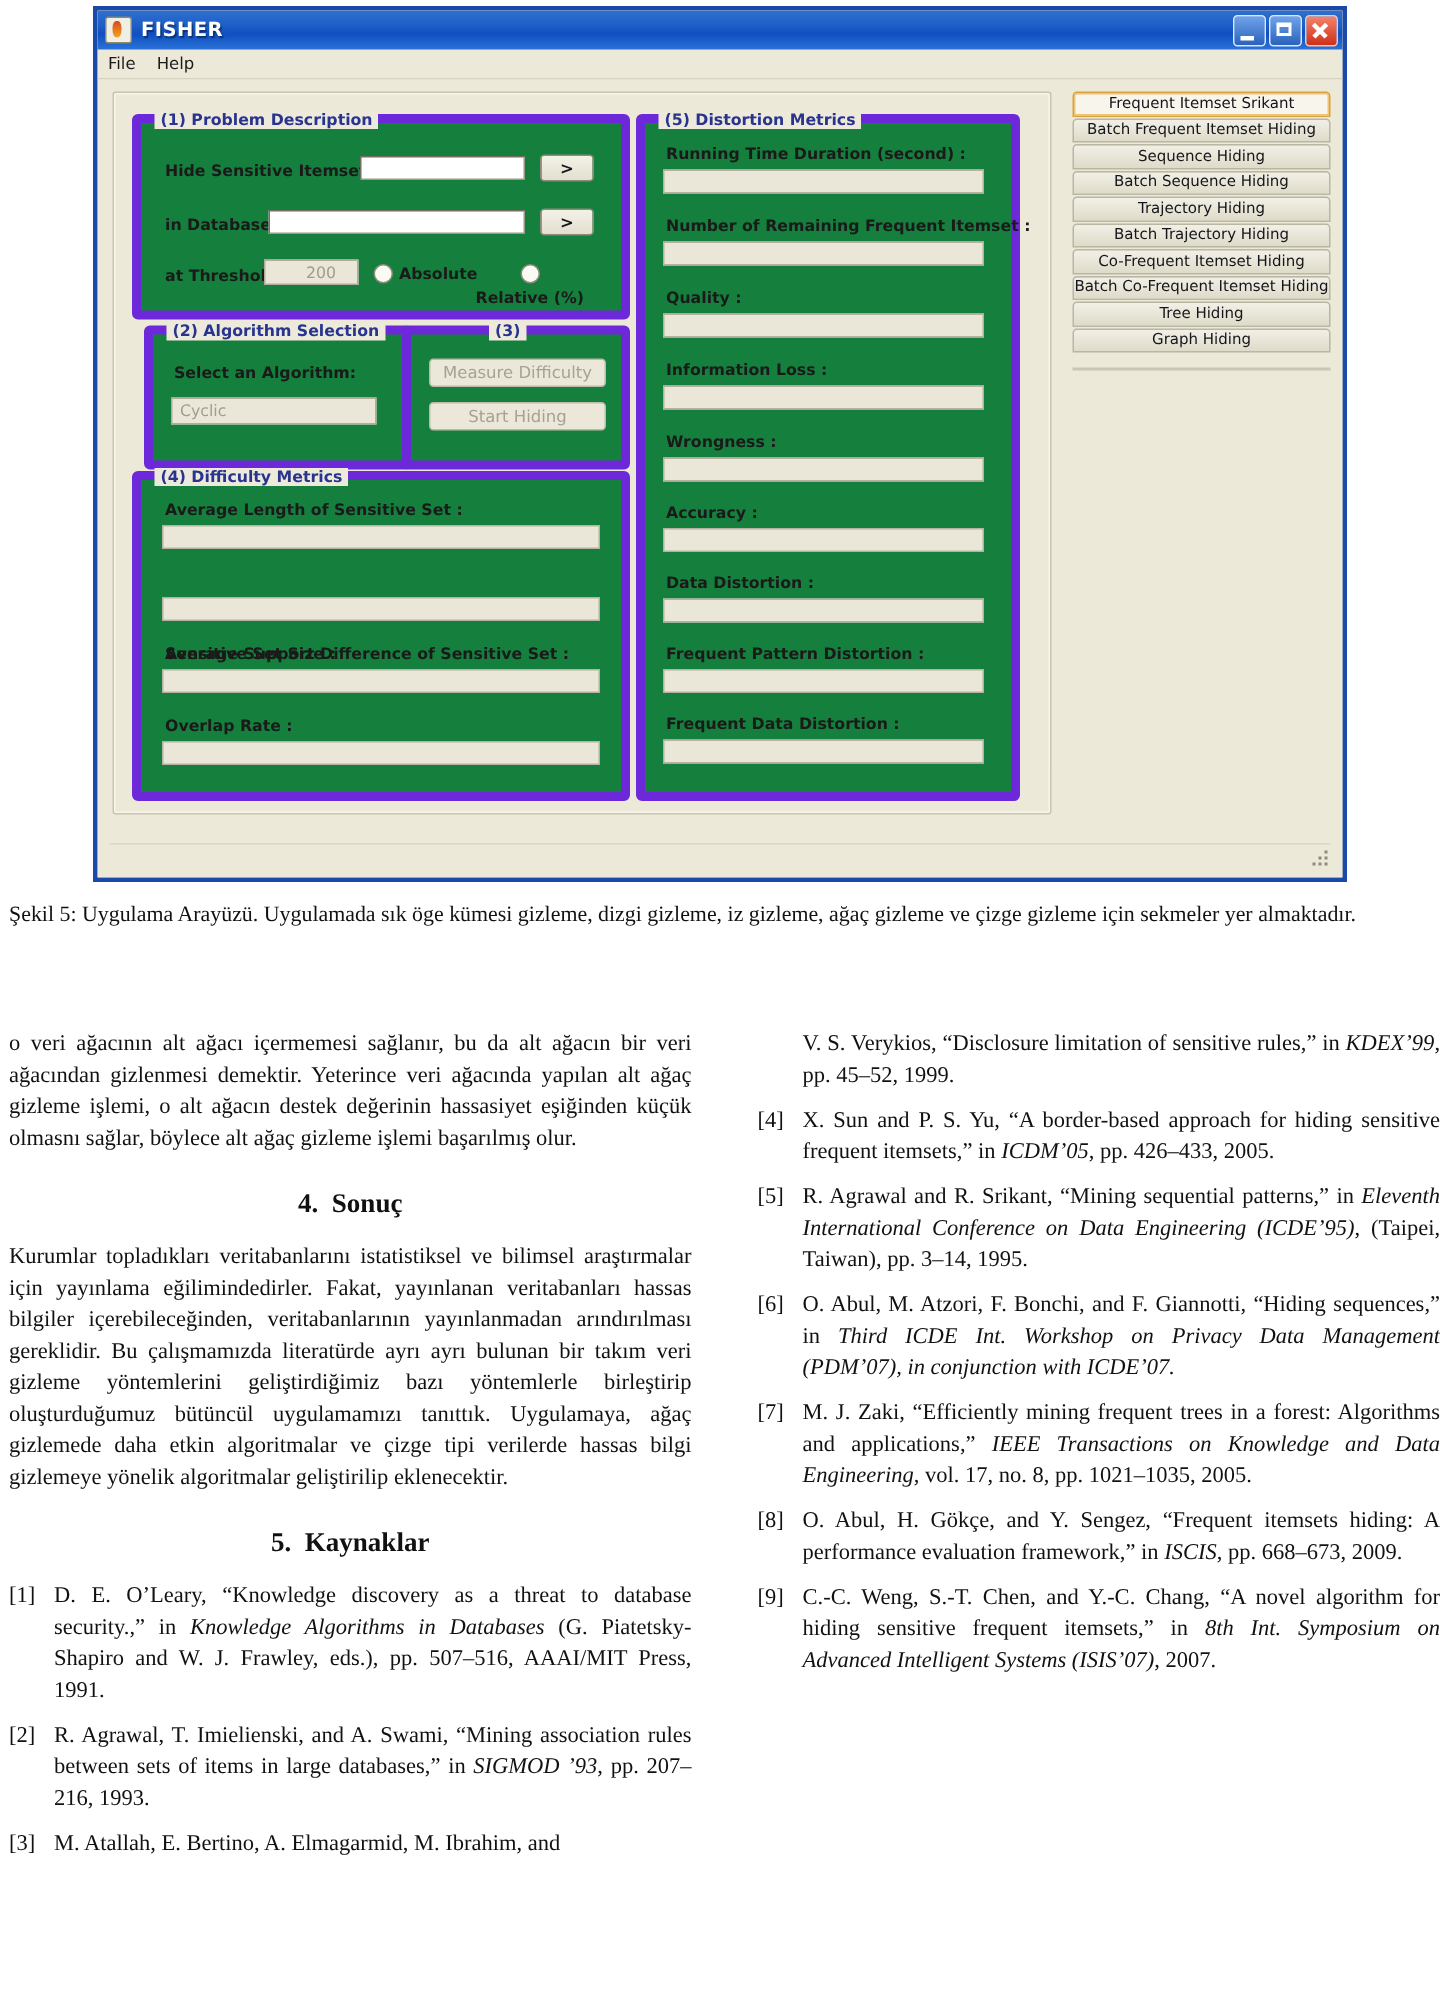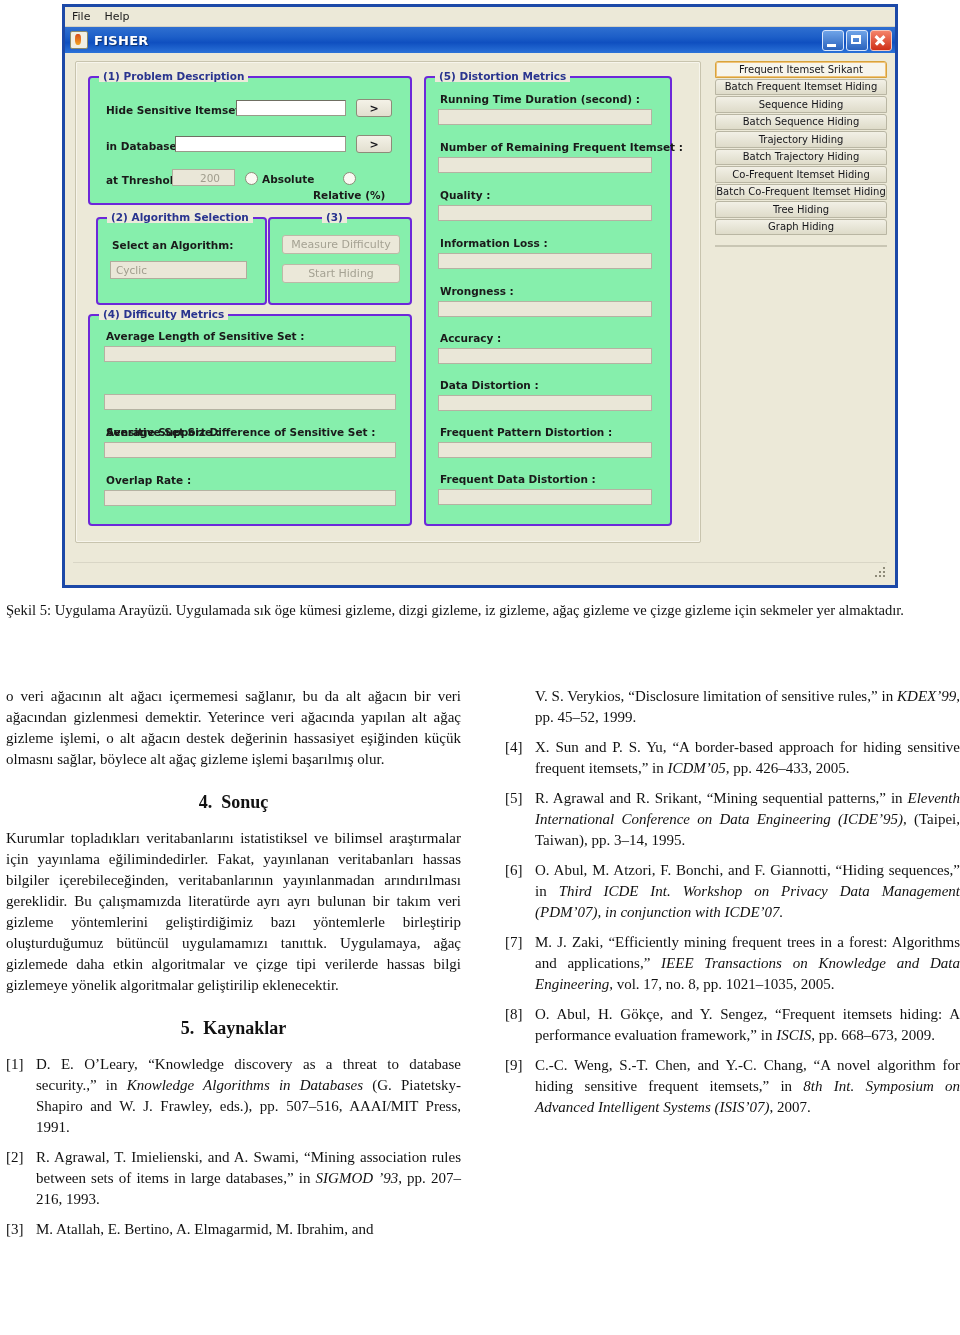--- a/index.html
+++ b/index.html
@@ -116,23 +116,23 @@
     left: 10px; top: 8px;
     width: 624px; height: 480px;
     background: #ece9d8;
     border: 1px solid #c8c4ae;
     border-radius: 2px;
     box-shadow: 0 0 0 1px #f7f5ec inset;
   }
 
   .groupbox {
     position: absolute;
-    border: 2px solid #6d28d9;
+    border: 6px solid #6d28d9;
     border-radius: 4px;
-    background: #86efac;
+    background: #15803d;
   }
   .gb-title {
     position: absolute;
     top: -8px; left: 9px;
     background: #edeadb;
     padding: 0 4px;
     font-size: 10.5px;
     color: #29348f;
     font-weight: bold;
     white-space: nowrap;
@@ -291,43 +291,43 @@
     position: absolute;
     left: 0; top: 0;
   }
   .ref.cont { padding-left: 30px; }
   i.ital { font-style: italic; }
 </style>
 </head>
 <body>
 
 <div id="app-figure">
-
-  <div id="menubar">
-    <span class="menu-item">File</span>
-    <span class="menu-item">Help</span>
-  </div>
 
   <div id="titlebar">
     <span class="app-icon"></span>
     <span class="title-text">FISHER</span>
     <span class="winbtns">
       <span class="winbtn min">
           <i class="g"></i>
         </span>
       <span class="winbtn max">
           <i class="g"></i>
         </span>
       <span class="winbtn close">
           <i class="g1"></i>
           <i class="g2"></i>
         </span>
     </span>
   </div>
 
+  <div id="menubar">
+    <span class="menu-item">File</span>
+    <span class="menu-item">Help</span>
+  </div>
+
   <div id="app-content">
 
     <div id="inner-panel">
 
       <div class="groupbox" style="left:12px; top:14px; width:320px; height:125px;">
         <span class="gb-title">(1) Problem Description</span>
 
         <span class="fld-label" style="left:16px; top:26px;">Hide Sensitive Itemset Set</span>
         <div class="textbox" style="left:146px; top:22px; width:110px; height:16px;"></div>
         <div class="btn" style="left:266px; top:21px; width:36px; height:18px;">&gt;</div>

